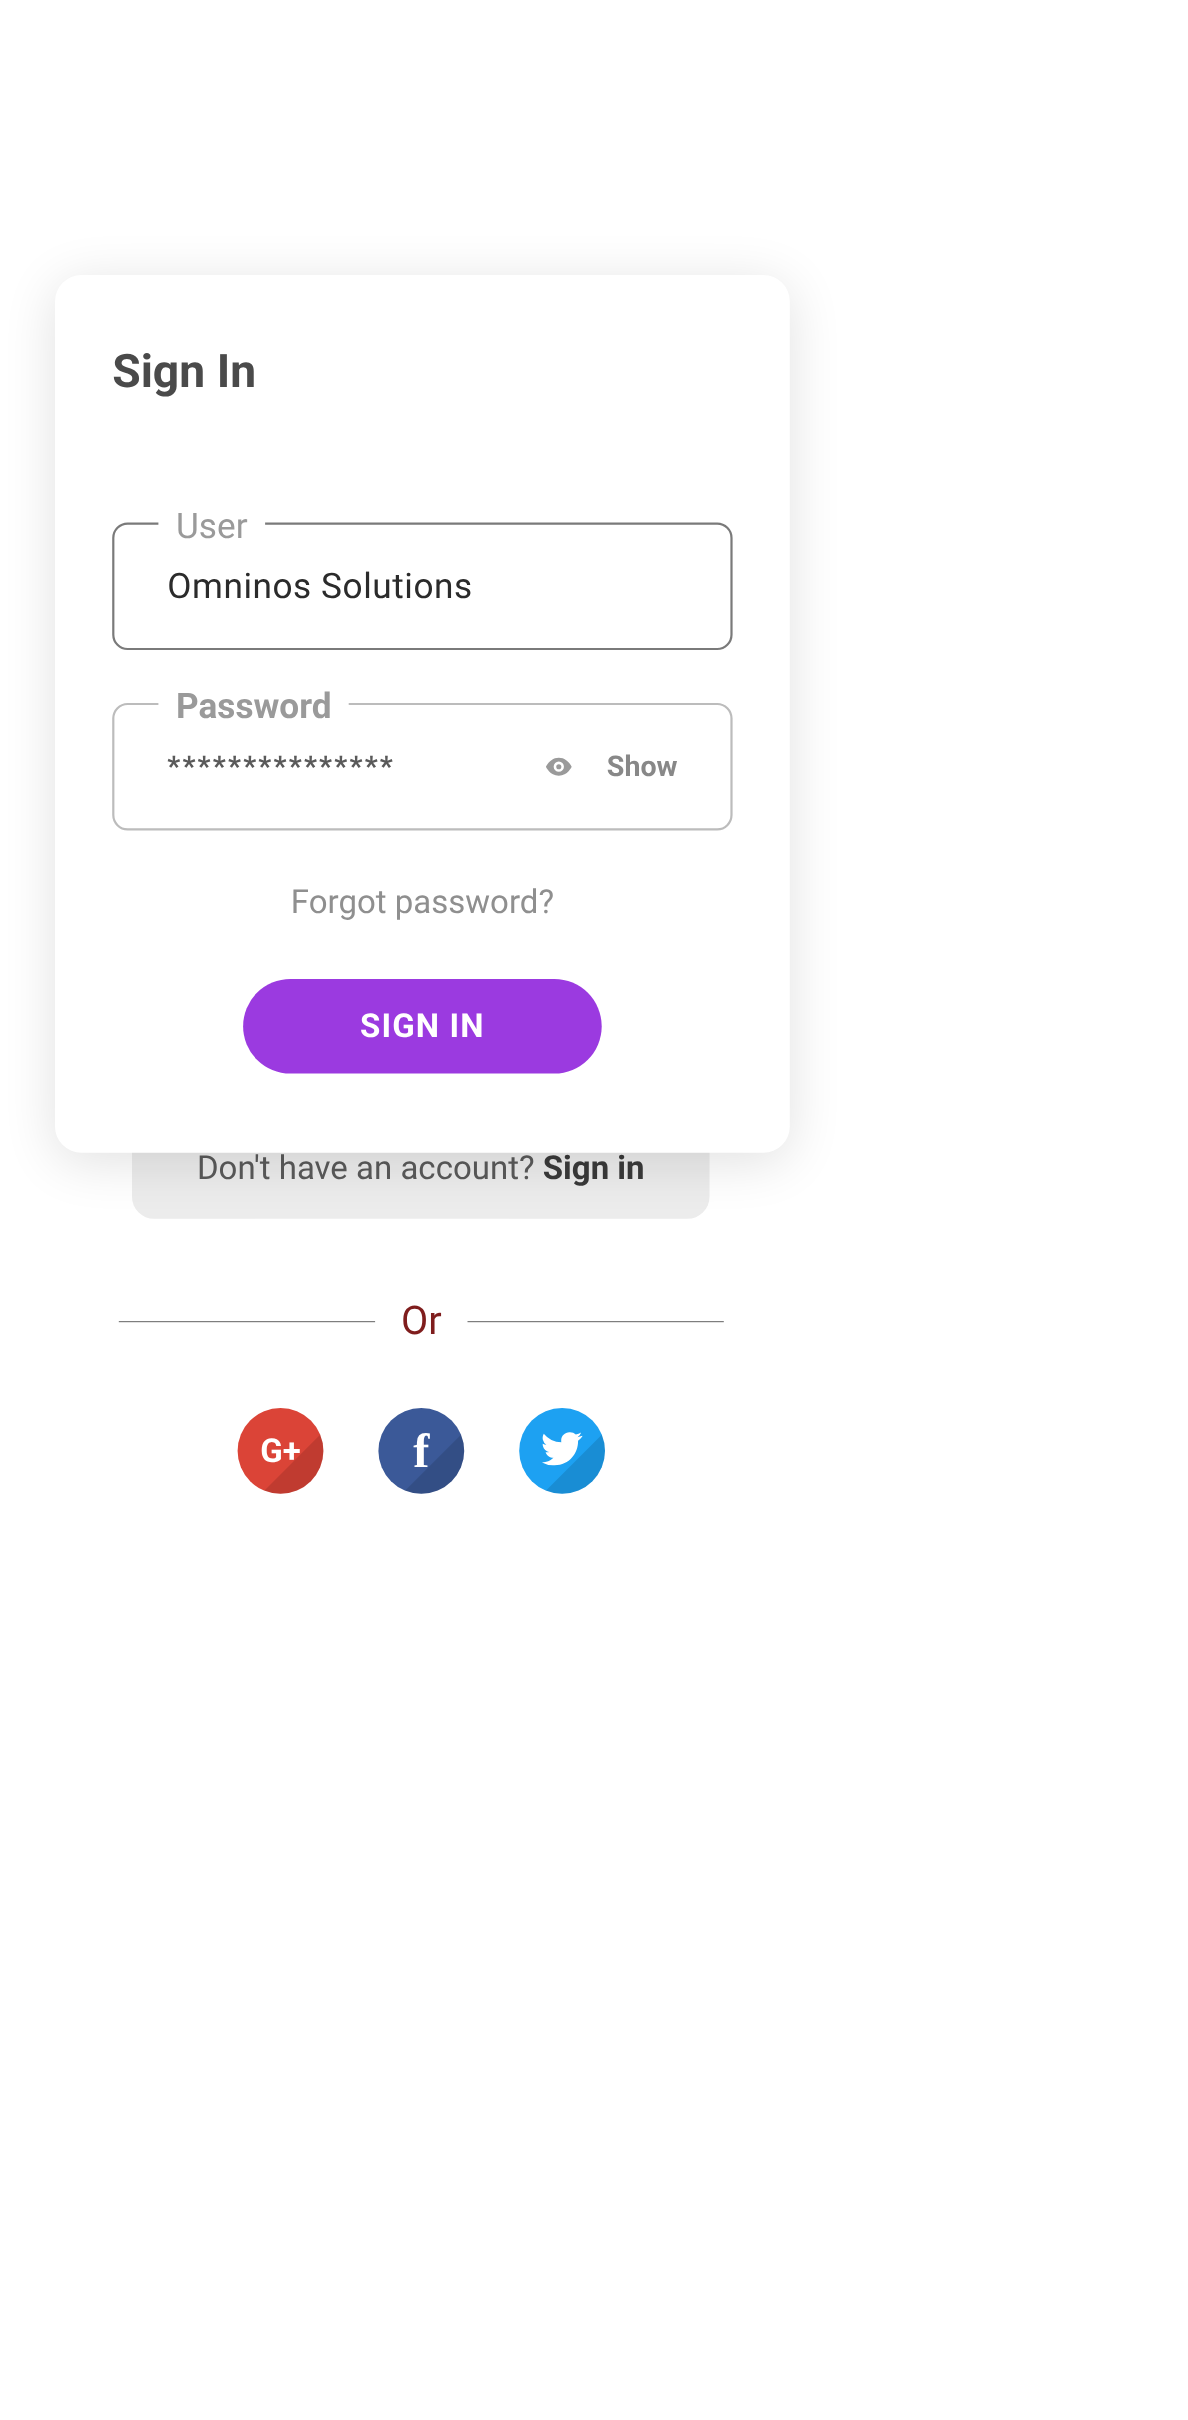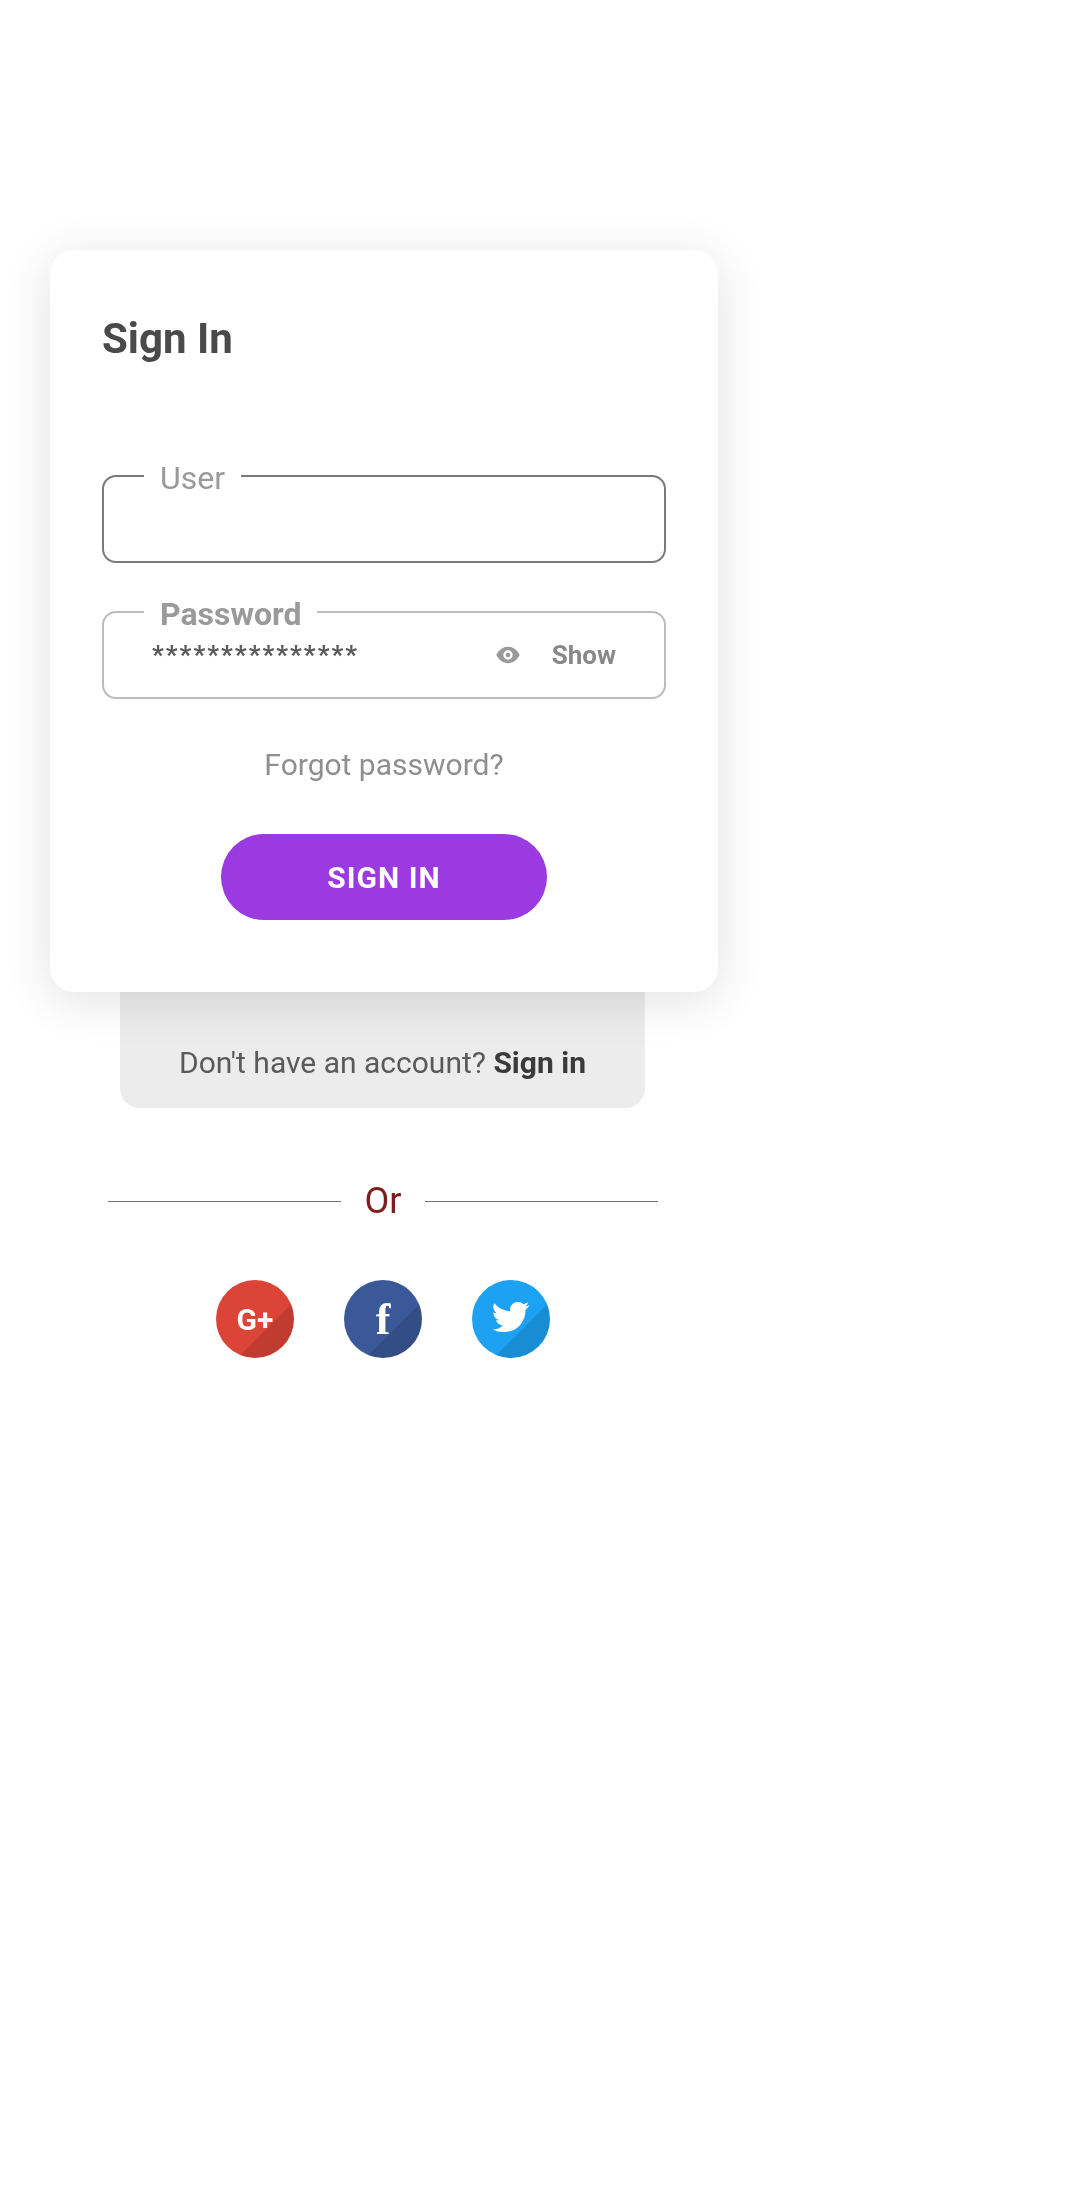--- a/index.html
+++ b/index.html
@@ -18,21 +18,21 @@
     .title {
       font-size: 42px;
       font-weight: 700;
       color: #4a4a4a;
       margin-bottom: 112px;
     }
     .field {
       position: relative;
       border: 2px solid #7a7a7a;
       border-radius: 14px;
-      height: 88px;
+      height: 116px;
       margin-bottom: 48px;
       display: flex;
       align-items: center;
       padding: 0 48px;
     }
     .field-light {
       border-color: #bcbcbc;
       font-weight: bold;
     }
     .field-label {
@@ -172,20 +172,21 @@
     }
   </style>
 </head>
 <body>
 
 <div class="card">
   <h1 class="title">Sign In</h1>
 
   <div class="field">
     <span class="field-label">User</span>
+    <input class="field-input" value="Omninos Solutions" style="">
   </div>
 
   <div class="field field-light">
     <span class="field-label">Password</span>
     <span class="pw-mask">***************</span>
     <div class="show-group">
       <span class="eye">
         <svg viewBox="0 0 24 24" width="28" height="28" fill="#9a9a9a">
             <path d="M12 5c-7 0-10 7-10 7s3 7 10 7 10-7 10-7-3-7-10-7zm0 11a4 4 0 110-8 4 4 0 010 8zm0-6a2 2 0 100 4 2 2 0 000-4z"></path>
           </svg>

